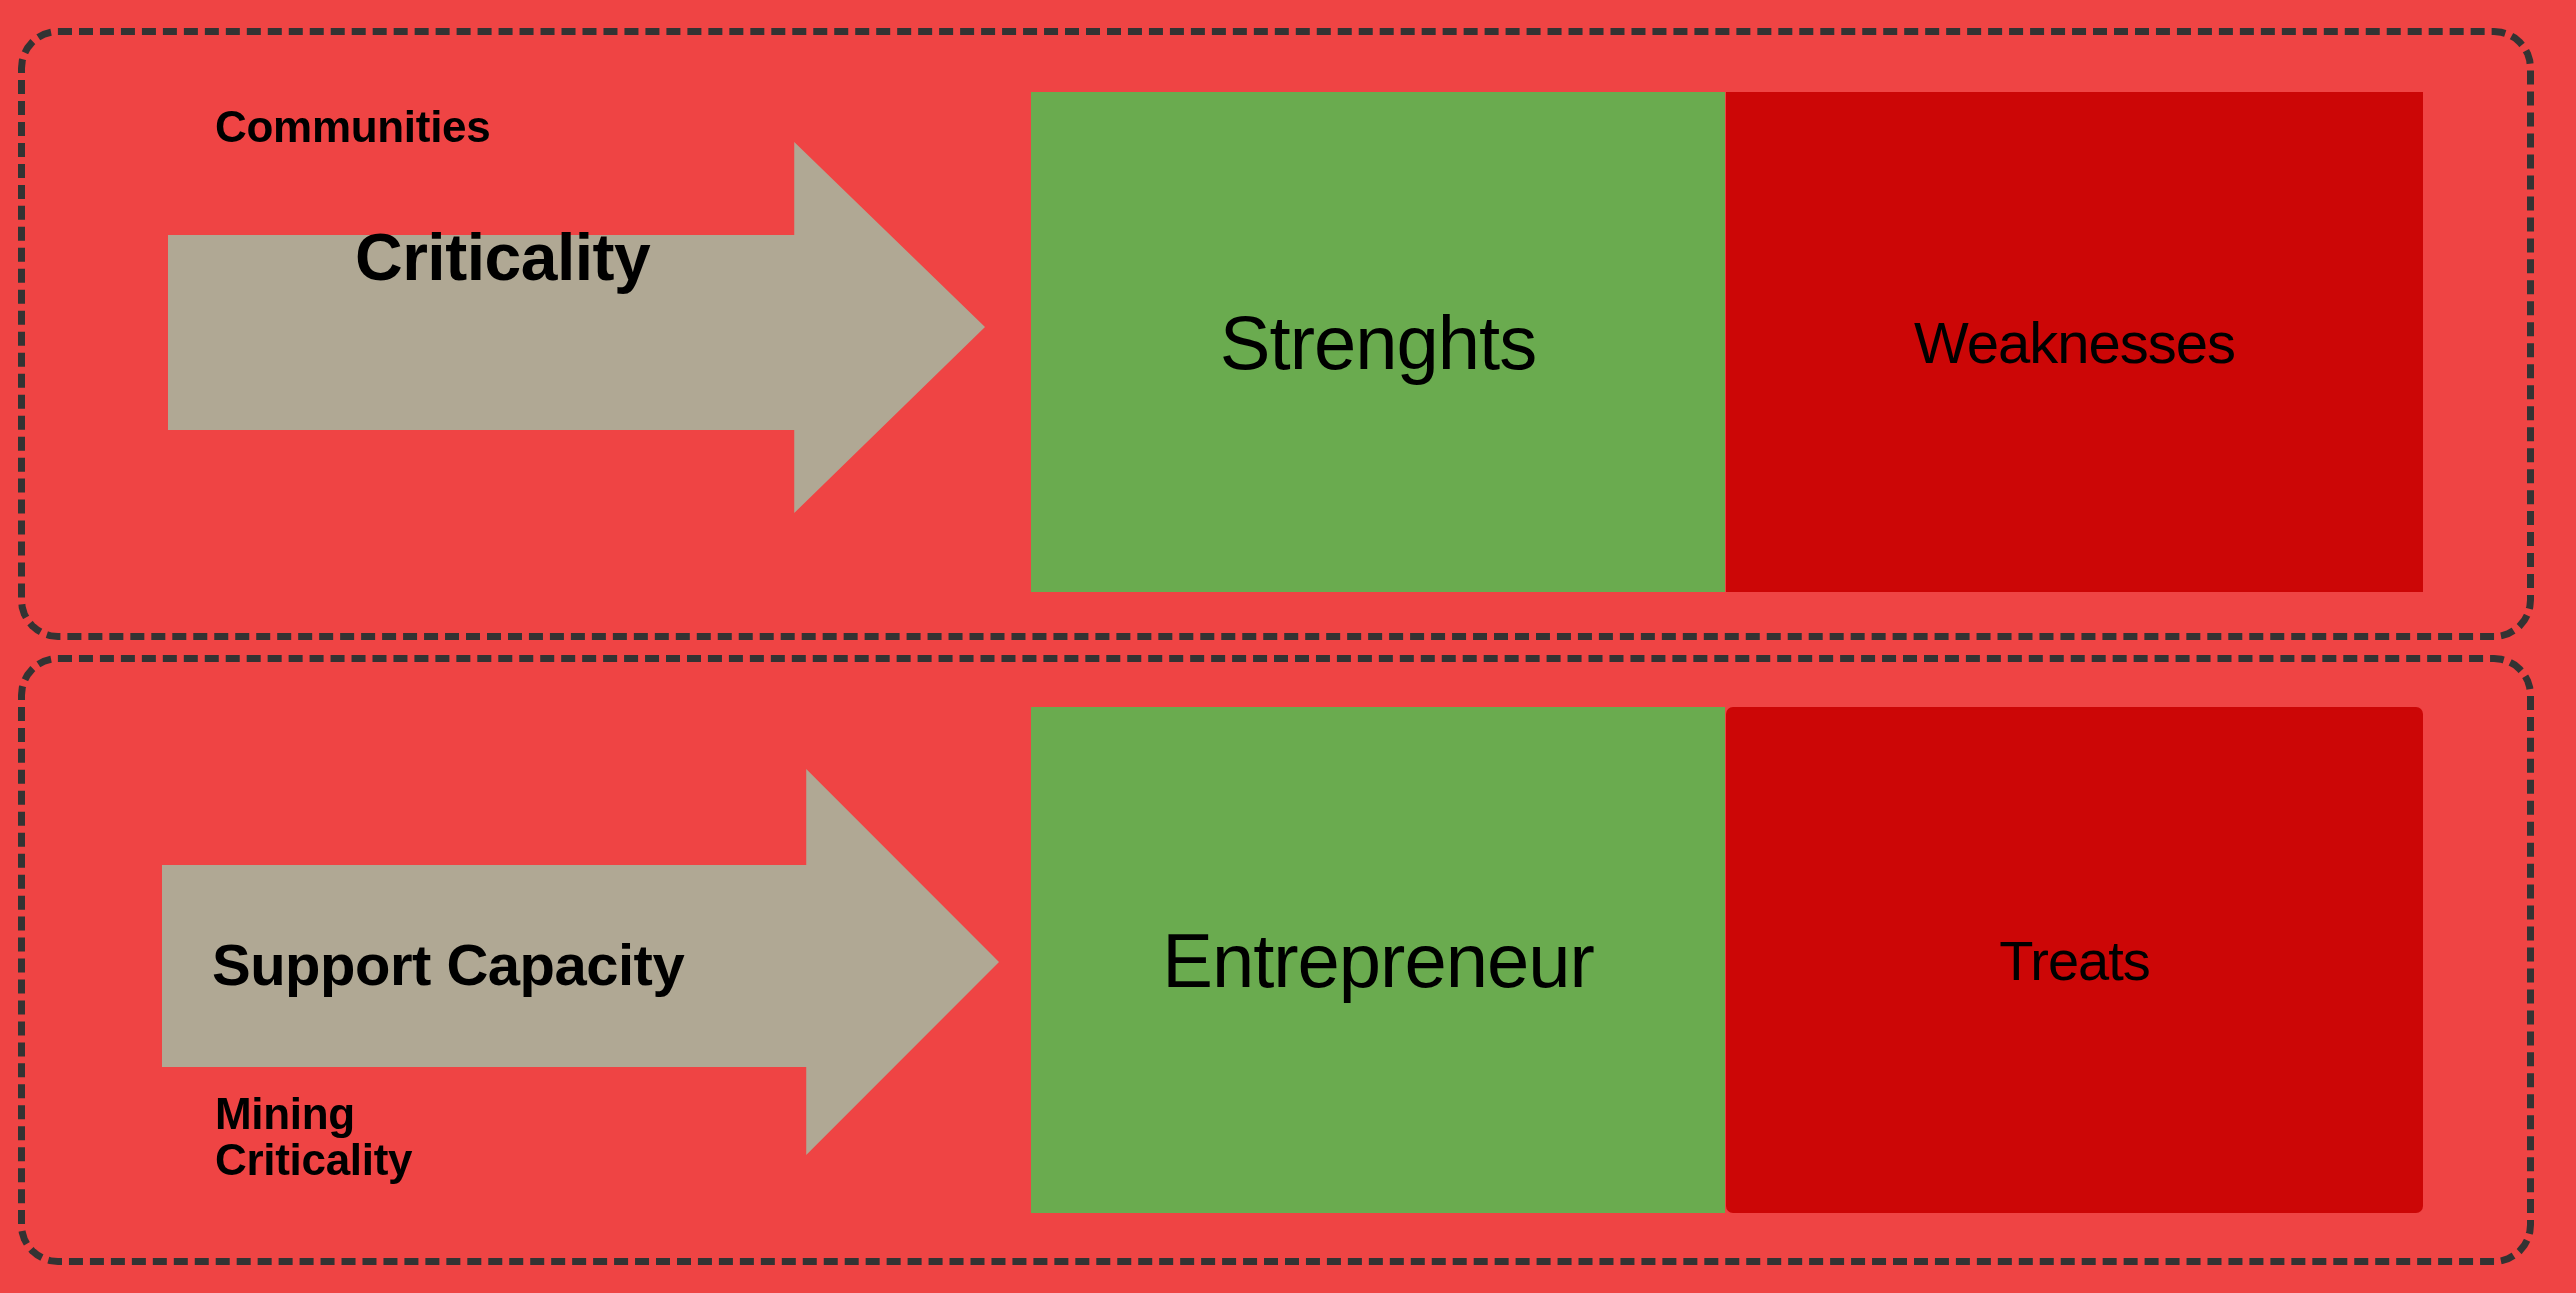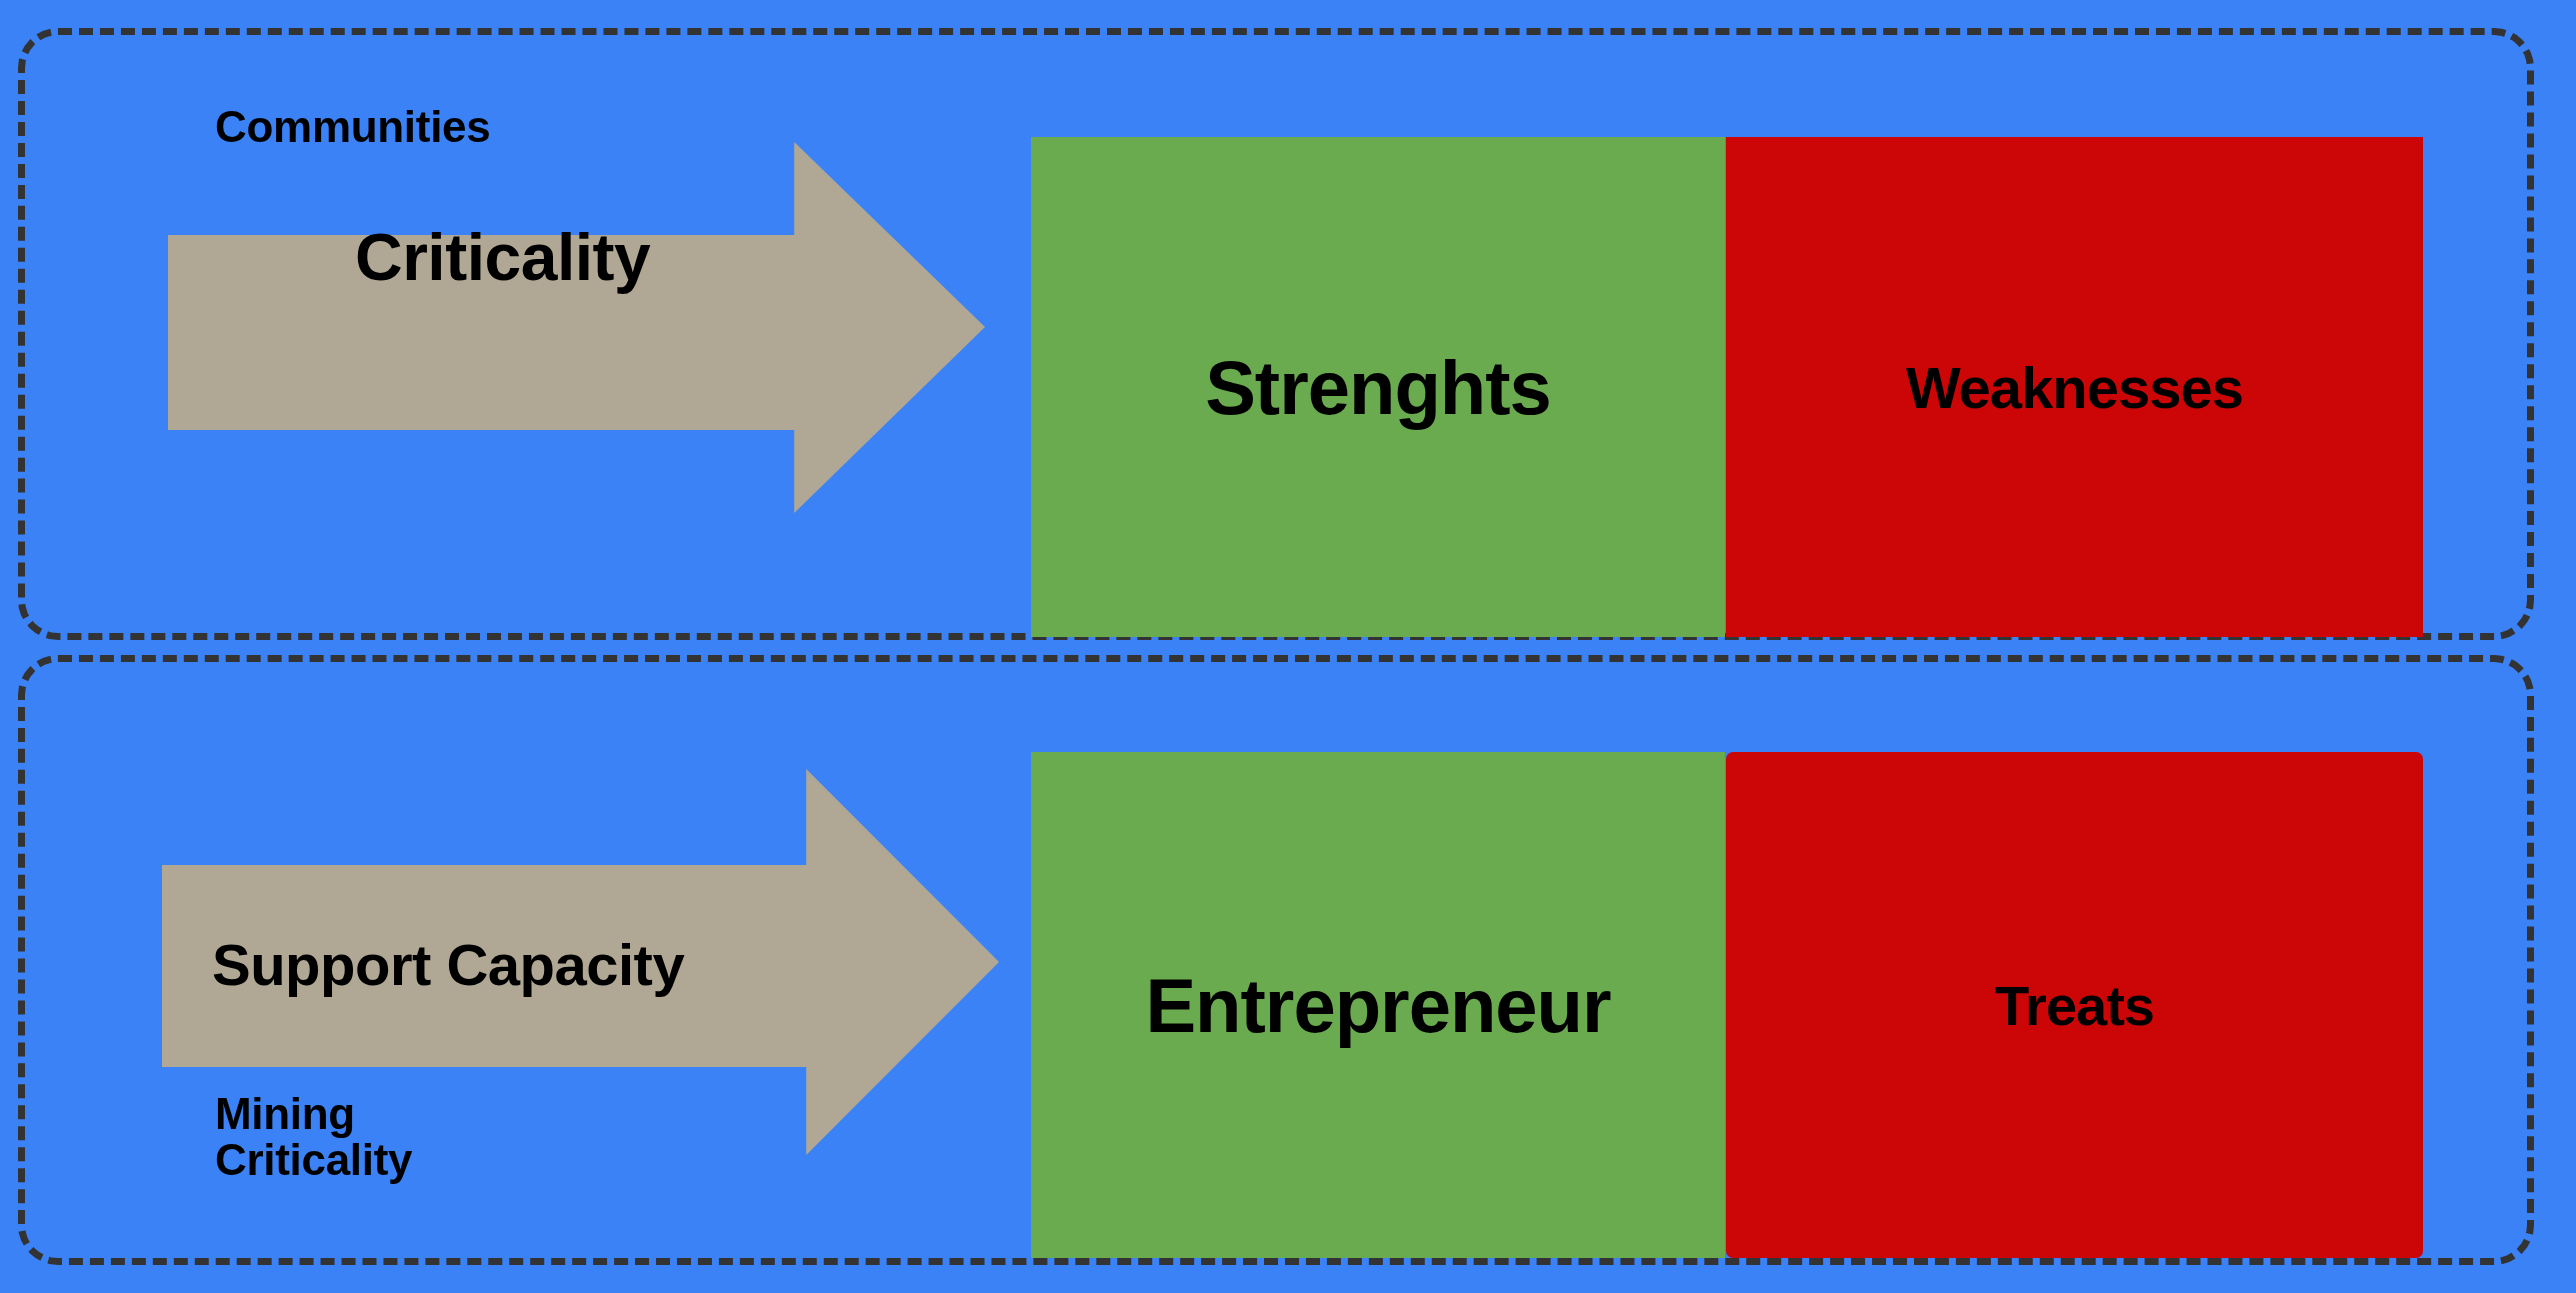--- a/index.html
+++ b/index.html
@@ -9,21 +9,21 @@
   }
   body {
     font-family: "Liberation Sans", sans-serif;
     -webkit-font-smoothing: antialiased;
   }
 
   #canvas {
     position: relative;
     width: 2576px;
     height: 1294px;
-    background: #3b82f6;
+    background: #ef4444;
     overflow: hidden;
   }
 
   
   .panel {
     position: absolute;
     box-sizing: border-box;
     border: 7px dashed #333333;
     border-radius: 40px;
     background: transparent;
@@ -56,24 +56,23 @@
     letter-spacing: -0.3px;
   }
 
   
   .swot-box {
     position: absolute;
     display: flex;
     align-items: center;
     justify-content: center;
     color: #000000;
-    font-weight: bold;
+    font-weight: normal;
     white-space: nowrap;
     letter-spacing: -1px;
-    margin-top: 45px;
   }
   .swot-green { background: #6AAB4F; }
   .swot-red   { background: #CC0606; }
 </style>
 </head>
 <body>
 
 <div id="canvas">
 
   <div class="panel" id="panel-top"></div>

